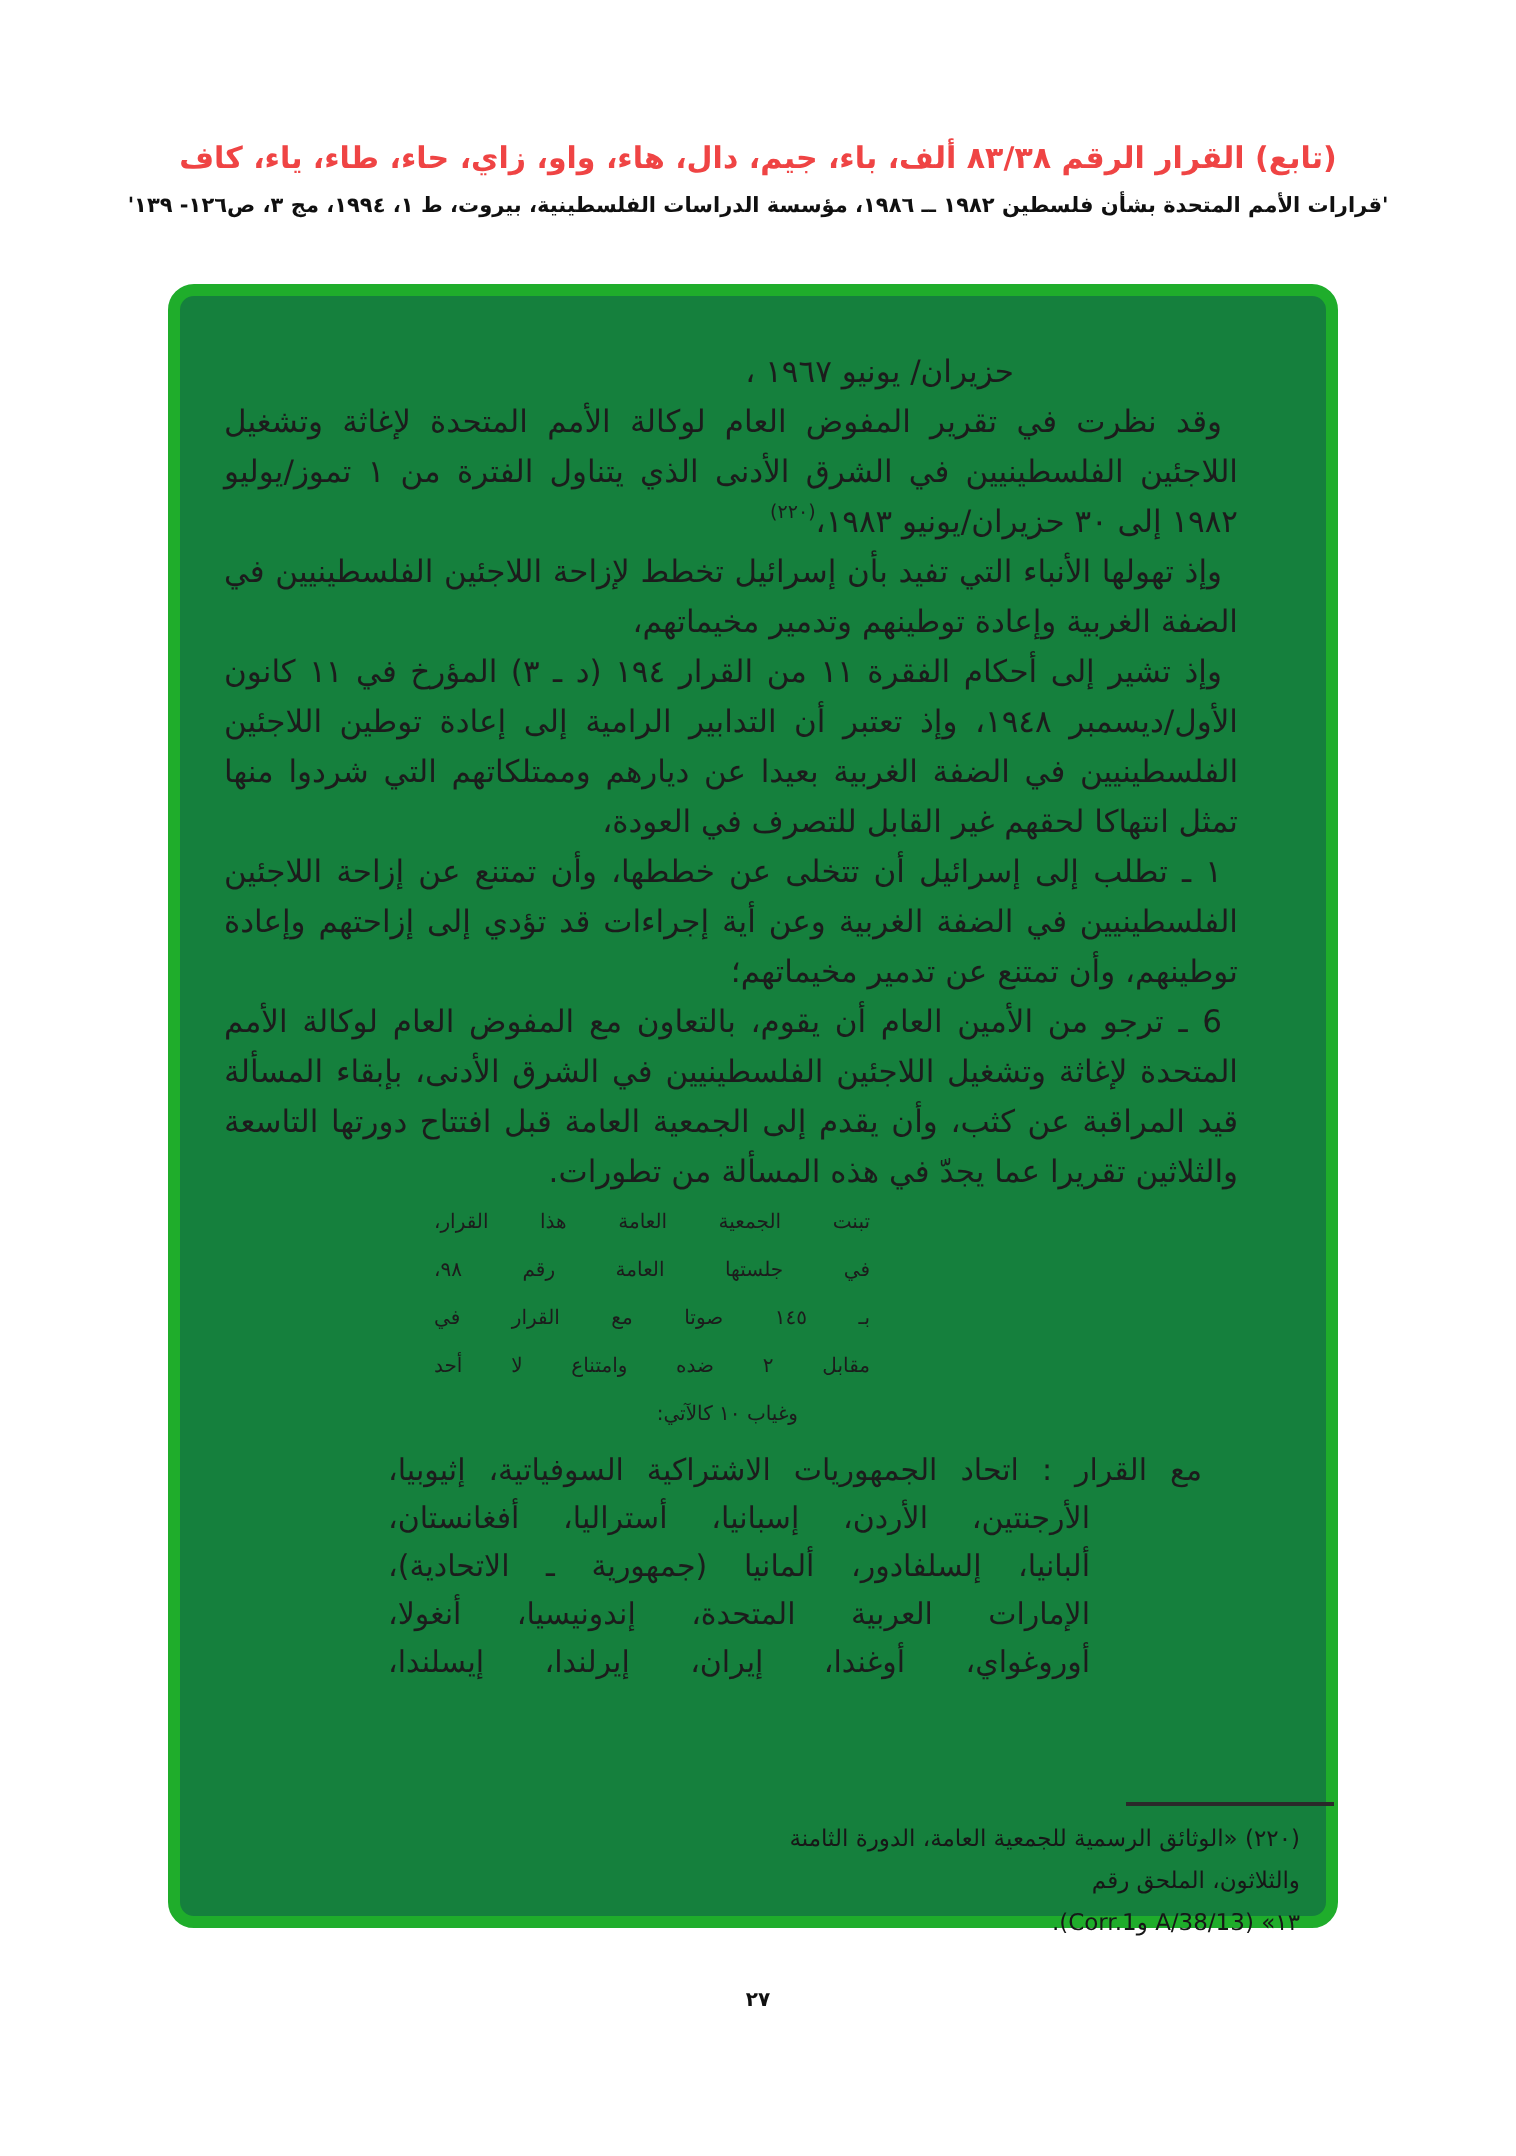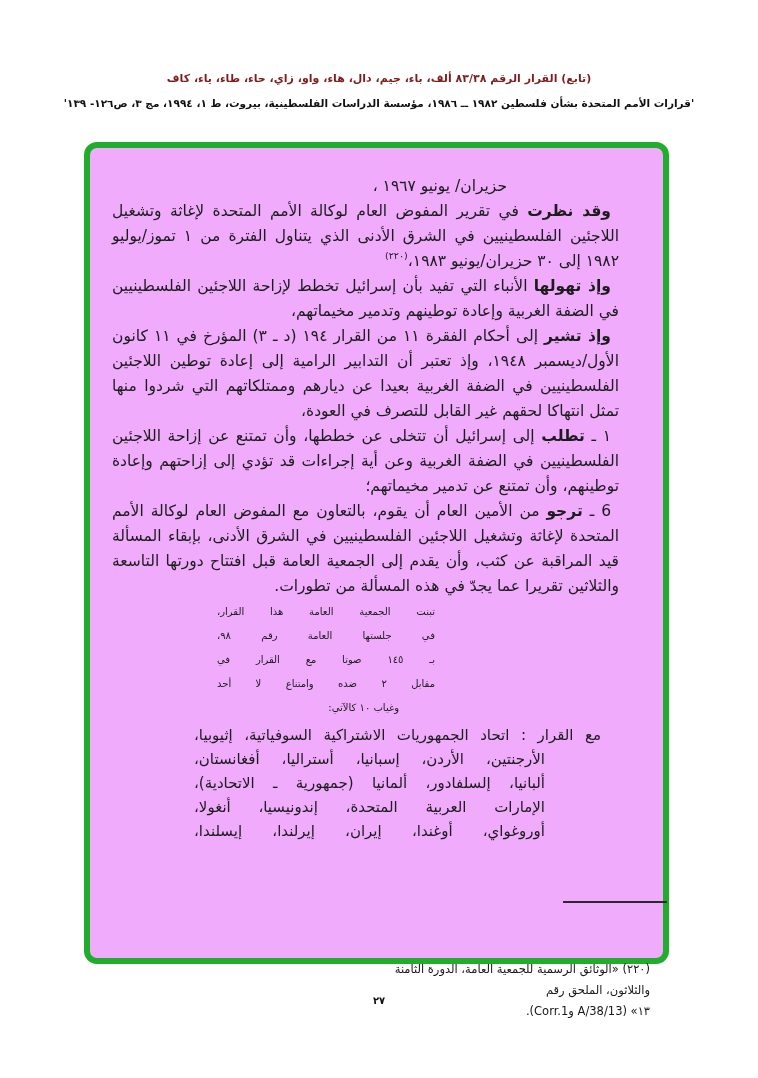--- a/index.html
+++ b/index.html
@@ -11,46 +11,46 @@
     color:#1c1c1c;
     overflow:hidden;
     direction:rtl;
   }
   
   .header{
     position:absolute;top:68px;left:0;right:0;
     text-align:center;
   }
   .header .h1{
-    font-size:11px;font-weight:bold;letter-spacing:0;
-    line-height:22px;color:#7f1d1d;
+    font-size:15px;font-weight:bold;letter-spacing:0;
+    line-height:22px;color:#ef4444;
   }
   .header .h2{
     font-size:10.5px;font-weight:bold;line-height:18px;color:#101010;
     margin-top:4px;
   }
   
   .green-box{
     position:absolute;left:84px;top:142px;
     width:585px;height:822px;
     box-sizing:border-box;
     border:6px solid #1fad2b;
     border-radius:13px;
-    background:#f0abfc;
+    background:#15803d;
   }
   .content{
     position:absolute;top:0;right:0;left:0;
     padding:26px 44px 0 22px;
     font-size:15.5px;line-height:25px;
     text-align:justify;
     color:#1c1c1c;
   }
   .cont-line{padding-right:112px;}
   .para{margin:0;text-indent:8px;}
-  .lead{font-weight:bold;}
+  .lead{font-weight:normal;}
   sup.ref{font-size:9.5px;line-height:0;vertical-align:7px;letter-spacing:-0.5px;}
   
   .vote{
     width:218px;
     margin:1px 184px 0 0;
     line-height:24px;font-size:10px;
   }
   .vote .vline{text-align:justify;text-align-last:justify;}
   .vote .vline.last{text-align-last:right;padding-right:36px;}
   
@@ -59,21 +59,21 @@
     line-height:24px;font-size:15px;
   }
   .vlist .first{text-align:justify;text-align-last:justify;}
   .vlist .cont{margin-right:56px;text-align:justify;text-align-last:justify;}
   
   .footnote-sep{
     position:absolute;left:563px;top:901px;
     width:104px;height:1.5px;background:#2a2a2a;
   }
   .footnote{
-    position:absolute;top:959px;right:108px;
+    position:absolute;top:909px;right:108px;
     width:270px;
     font-size:11.5px;line-height:21px;
     text-align:right;color:#171717;
   }
   .footnote .f2{direction:rtl;}
   
   .page-number{
     position:absolute;top:995px;left:0;right:0;
     text-align:center;
     font-size:10px;font-weight:bold;color:#101010;

